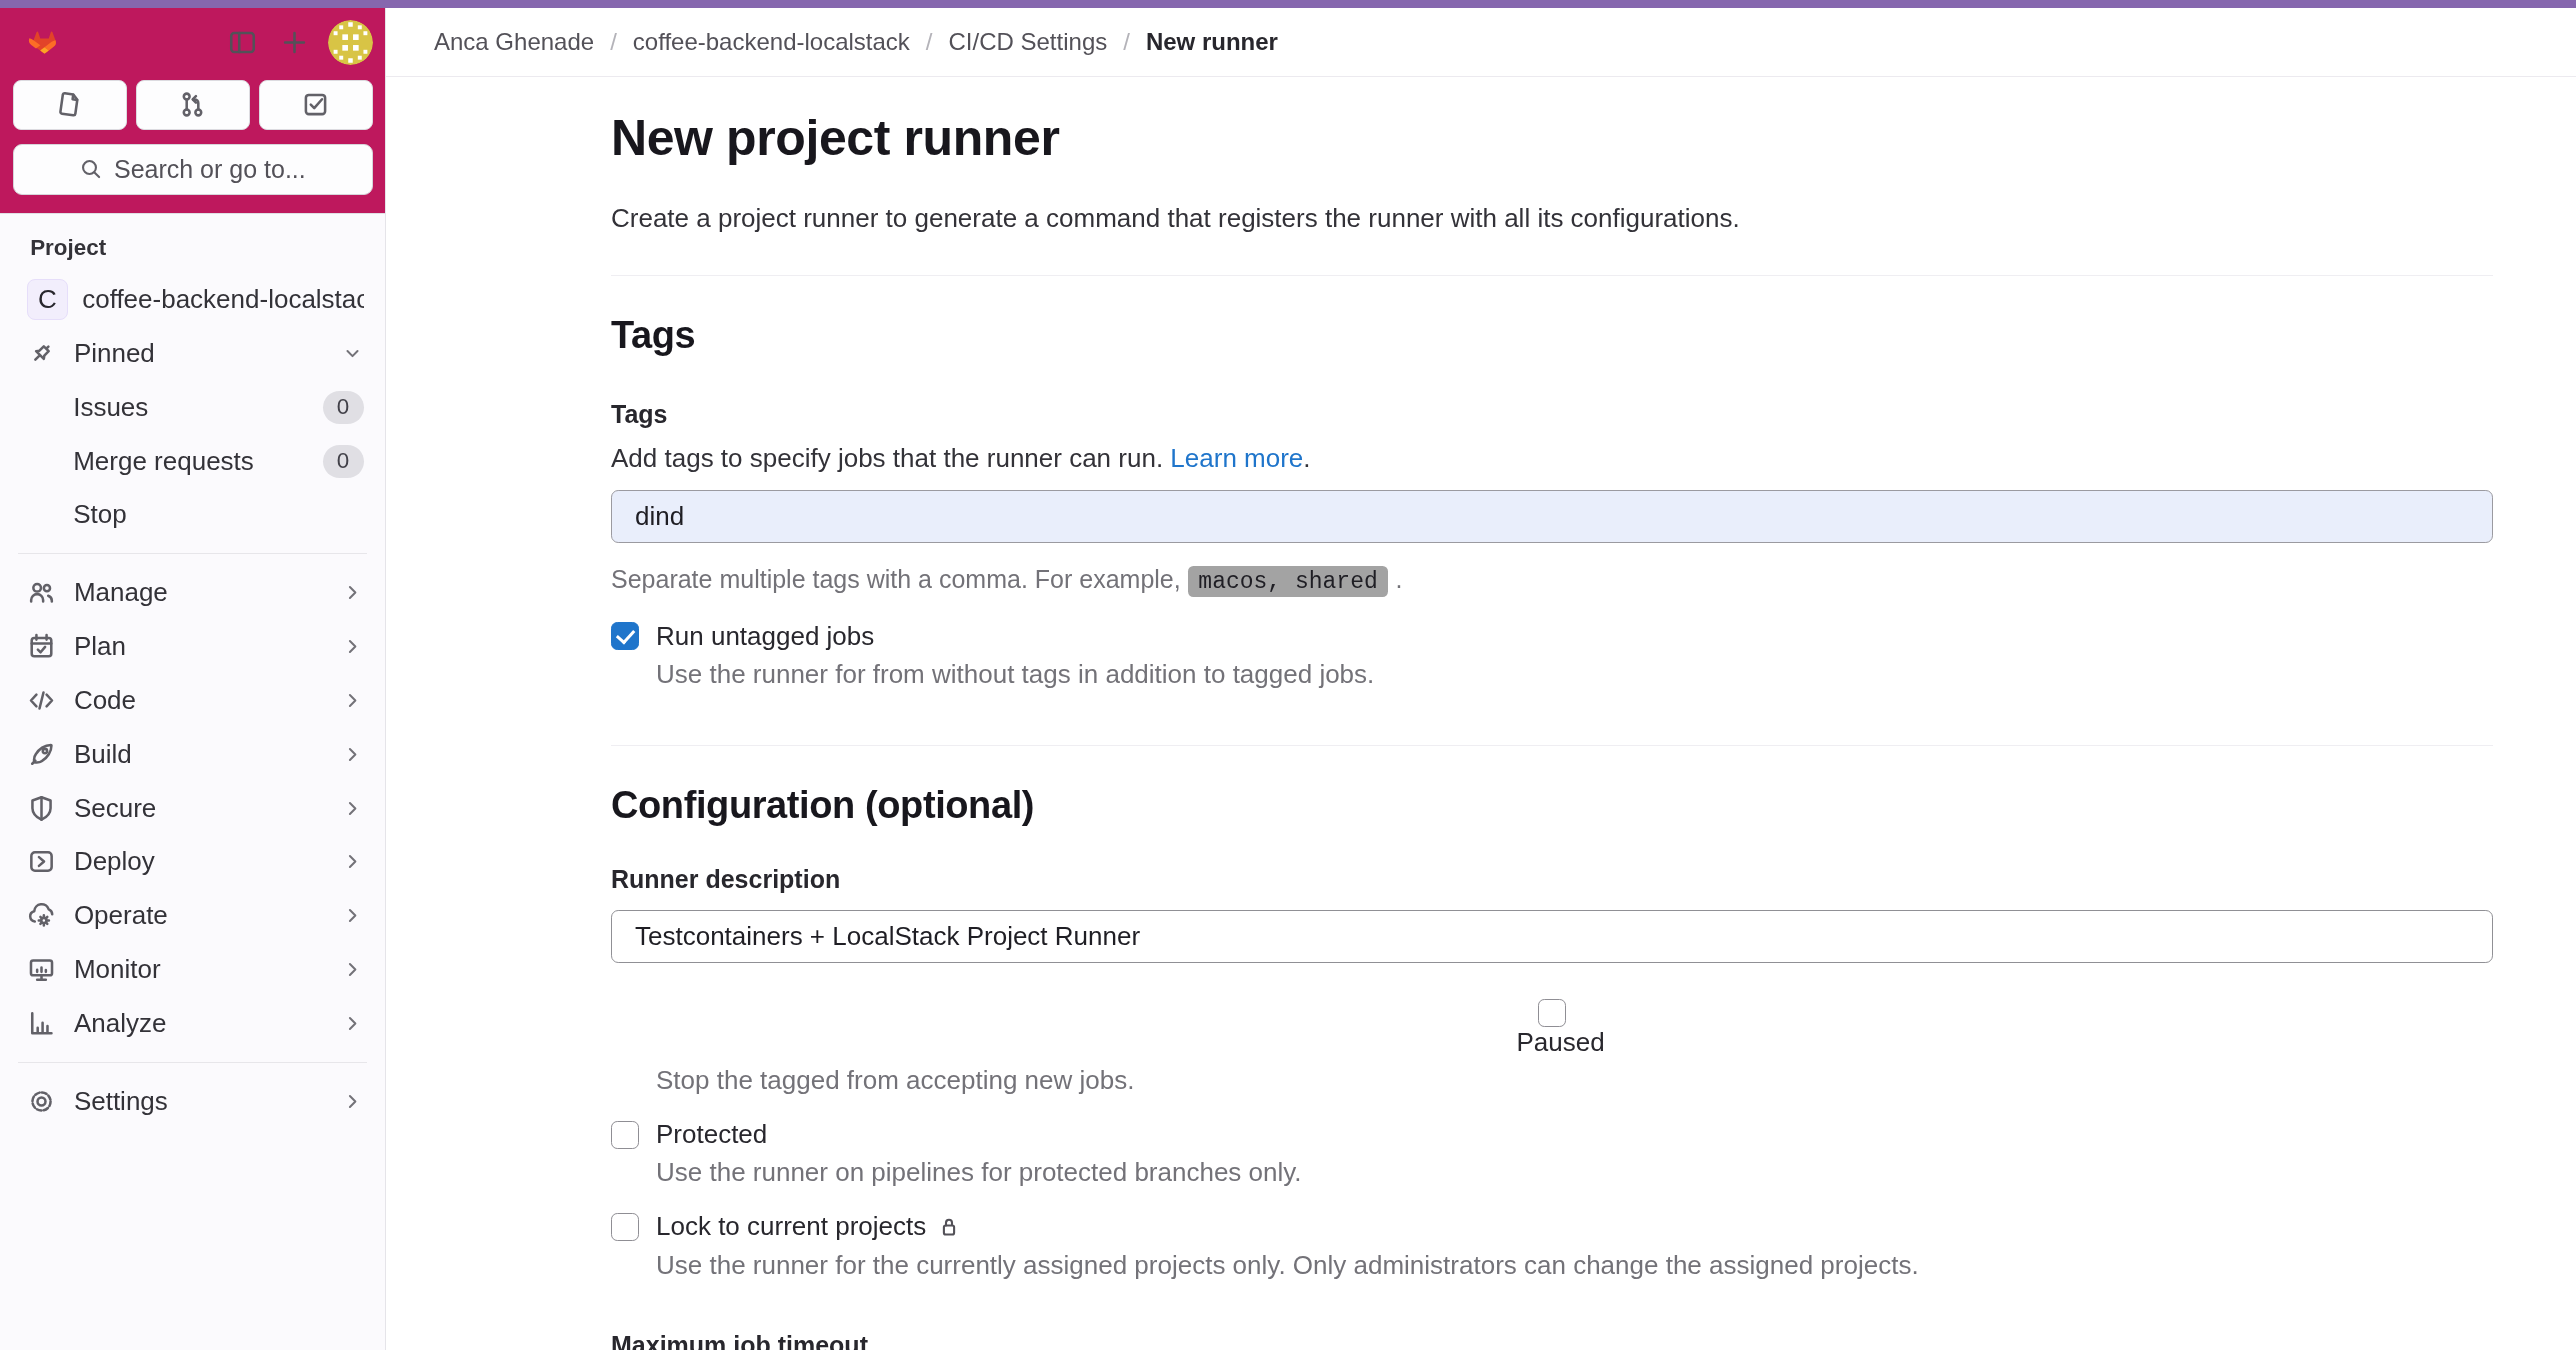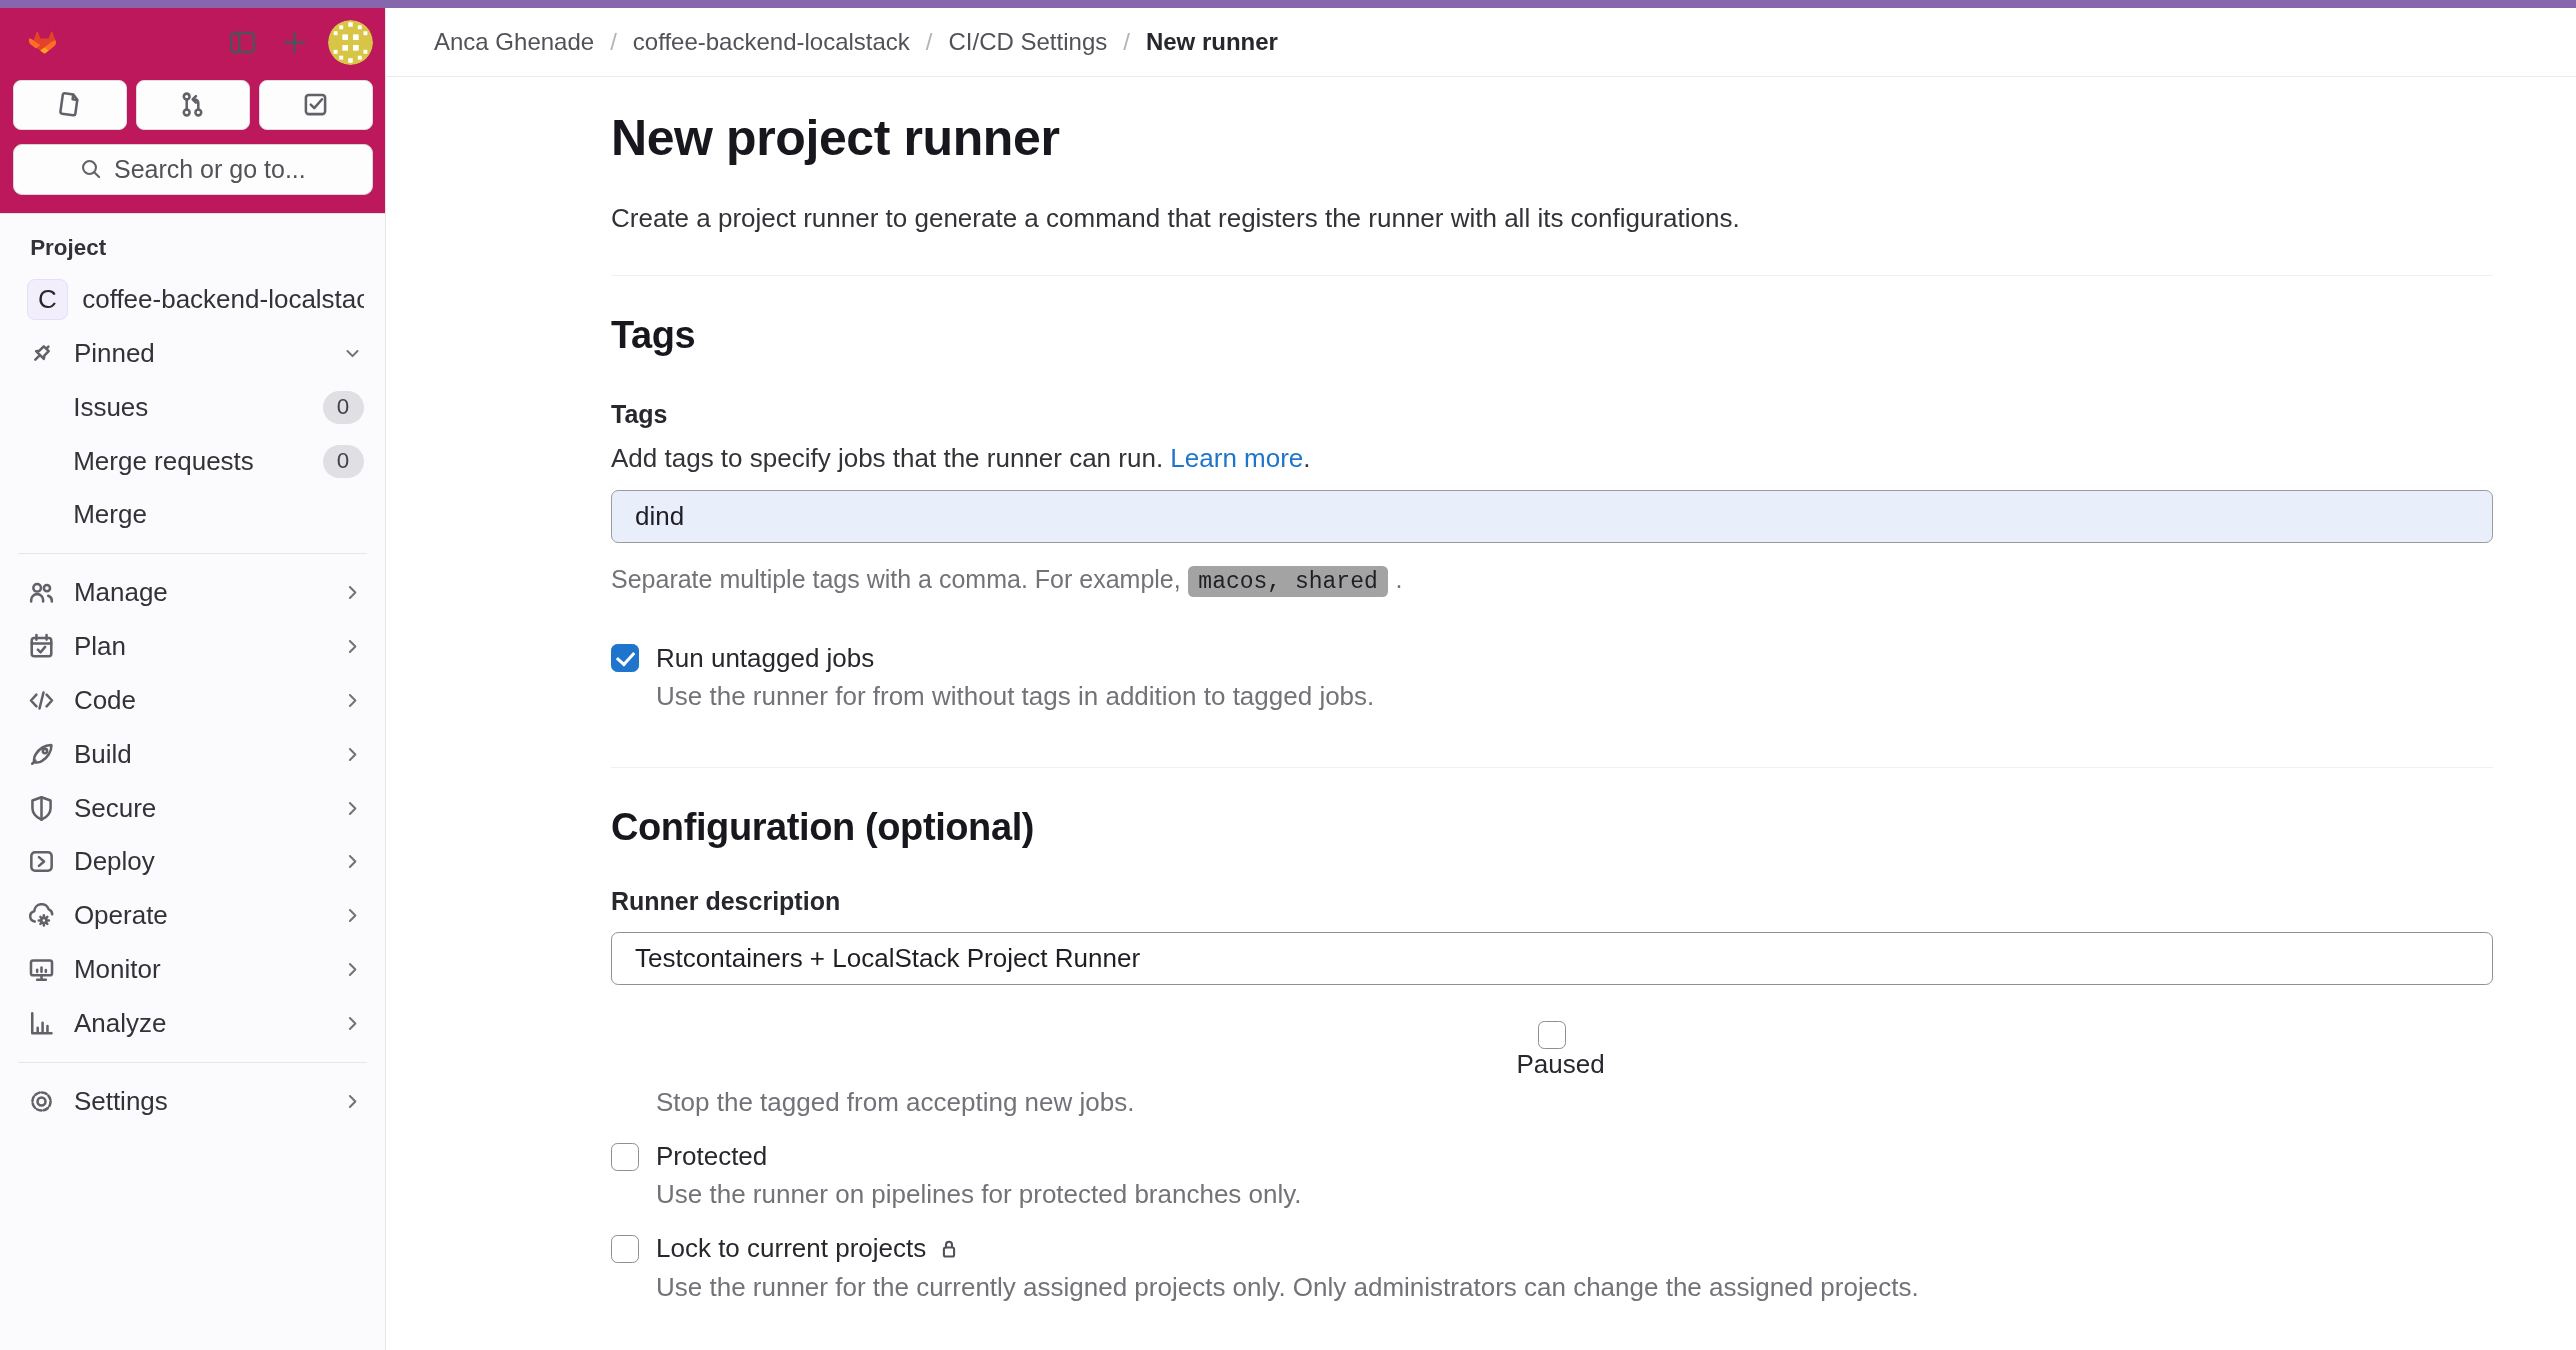--- a/index.html
+++ b/index.html
@@ -61,21 +61,21 @@
   h2.section-h { font-size:38px; font-weight:bold; color:#18171d; margin-top:38px; letter-spacing:-0.4px; }
   .field-label { font-size:25px; font-weight:bold; color:#28272d; margin-top:43px; }
   .field-help { font-size:26px; margin-top:14.3px; color:#333238; }
   a.link { color:#1f75cb; text-decoration:none; cursor:pointer; }
   .text-input { display:block; width:100%; height:53px; margin-top:16px; border:1.8px solid #909095; border-radius:7.2px;
     padding:0 23px; font-size:26px; color:#1f1e24; background:#fff; font-family:"Liberation Sans",sans-serif; }
   .text-input.autofill { background:#e9eefb; border-color:#9b9aa0; }
   .hint { font-size:25px; color:#737278; margin-top:21.5px; }
   code.chip { font-family:"Liberation Mono","DejaVu Sans Mono",monospace; font-size:23px; background:#a3a3a3;
     border-radius:5.4px; padding:2.7px 10.7px; color:#1f1e24; }
-  .check-row { display:flex; align-items:center; margin-top:48px; cursor:pointer; }
+  .check-row { display:flex; align-items:center; margin-top:26px; cursor:pointer; }
   .checkbox { width:28px; height:28px; border:1.8px solid #8f8e94; border-radius:6.3px; background:#fff; position:relative; flex:0 0 auto; }
   .checkbox.checked { background:#1f75cb; border-color:#1f75cb; }
   .checkbox.checked::after { content:""; position:absolute; left:8px; top:2.7px; width:8px; height:14.3px;
     border:solid #fff; border-width:0 3.1px 3.1px 0; transform:rotate(42deg); }
   .check-label { font-size:26px; color:#28272d; margin-left:17px; display:flex; align-items:center; gap:10.7px; }
   .check-help { font-size:26px; color:#737278; margin:7.2px 0 0 45px; }
   .check-group .check-row { margin-top:23px; }
 
   svg.ic { width:29px; height:29px; stroke:#626168; fill:none; stroke-width:1.4; stroke-linecap:round; stroke-linejoin:round; }
   svg.ic.sm { width:24px; height:24px; }
@@ -193,21 +193,21 @@
 
     <div class="sb-row sb-sub">
       <span class="label">Issues</span>
       <span class="badge">0</span>
     </div>
     <div class="sb-row sb-sub">
       <span class="label">Merge requests</span>
       <span class="badge">0</span>
     </div>
     <div class="sb-row sb-sub">
-      <span class="label">Merge</span>
+      <span class="label">Stop</span>
     </div>
 
     <div class="sb-divider"></div>
 
     <div class="sb-row">
       <span class="icon-cell">
           <svg class="ic" viewBox="0 0 16 16">
         <circle cx="5.6" cy="5.4" r="2.1"></circle>
             <path d="M2.3 13v-.8a3.3 3.3 0 0 1 6.6 0v.8"></path>
         <circle cx="11" cy="5.6" r="1.7"></circle>

